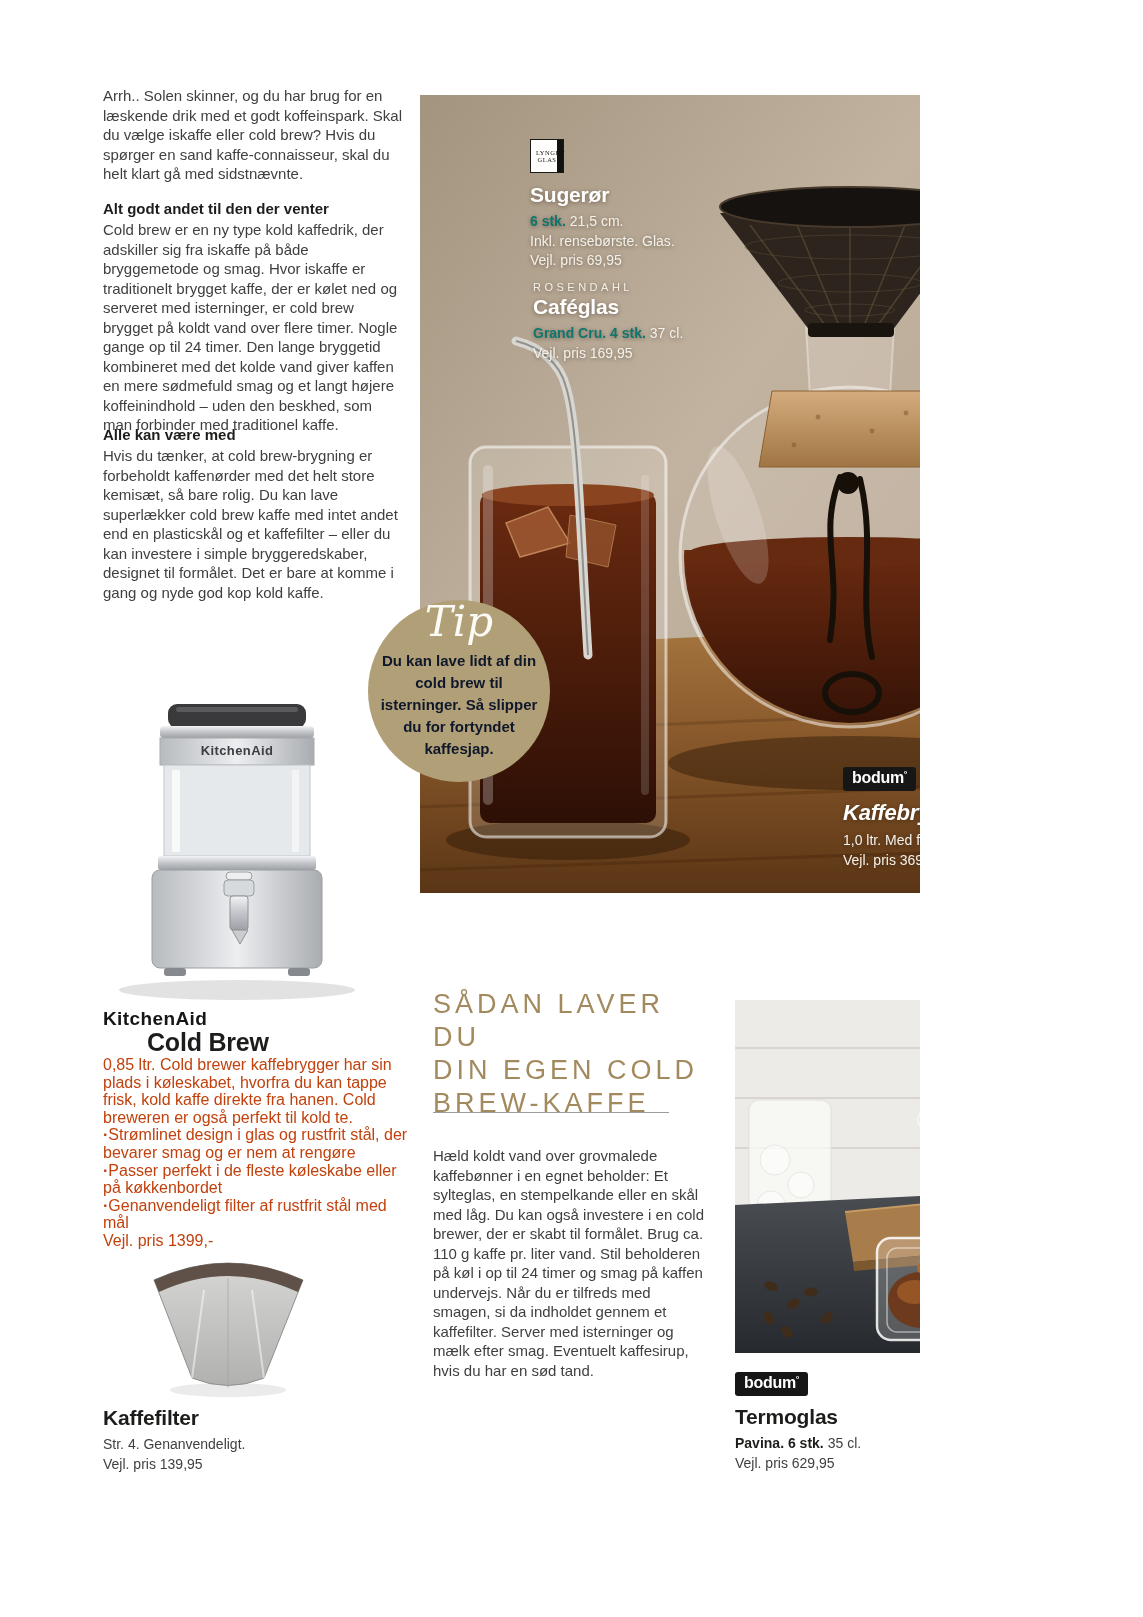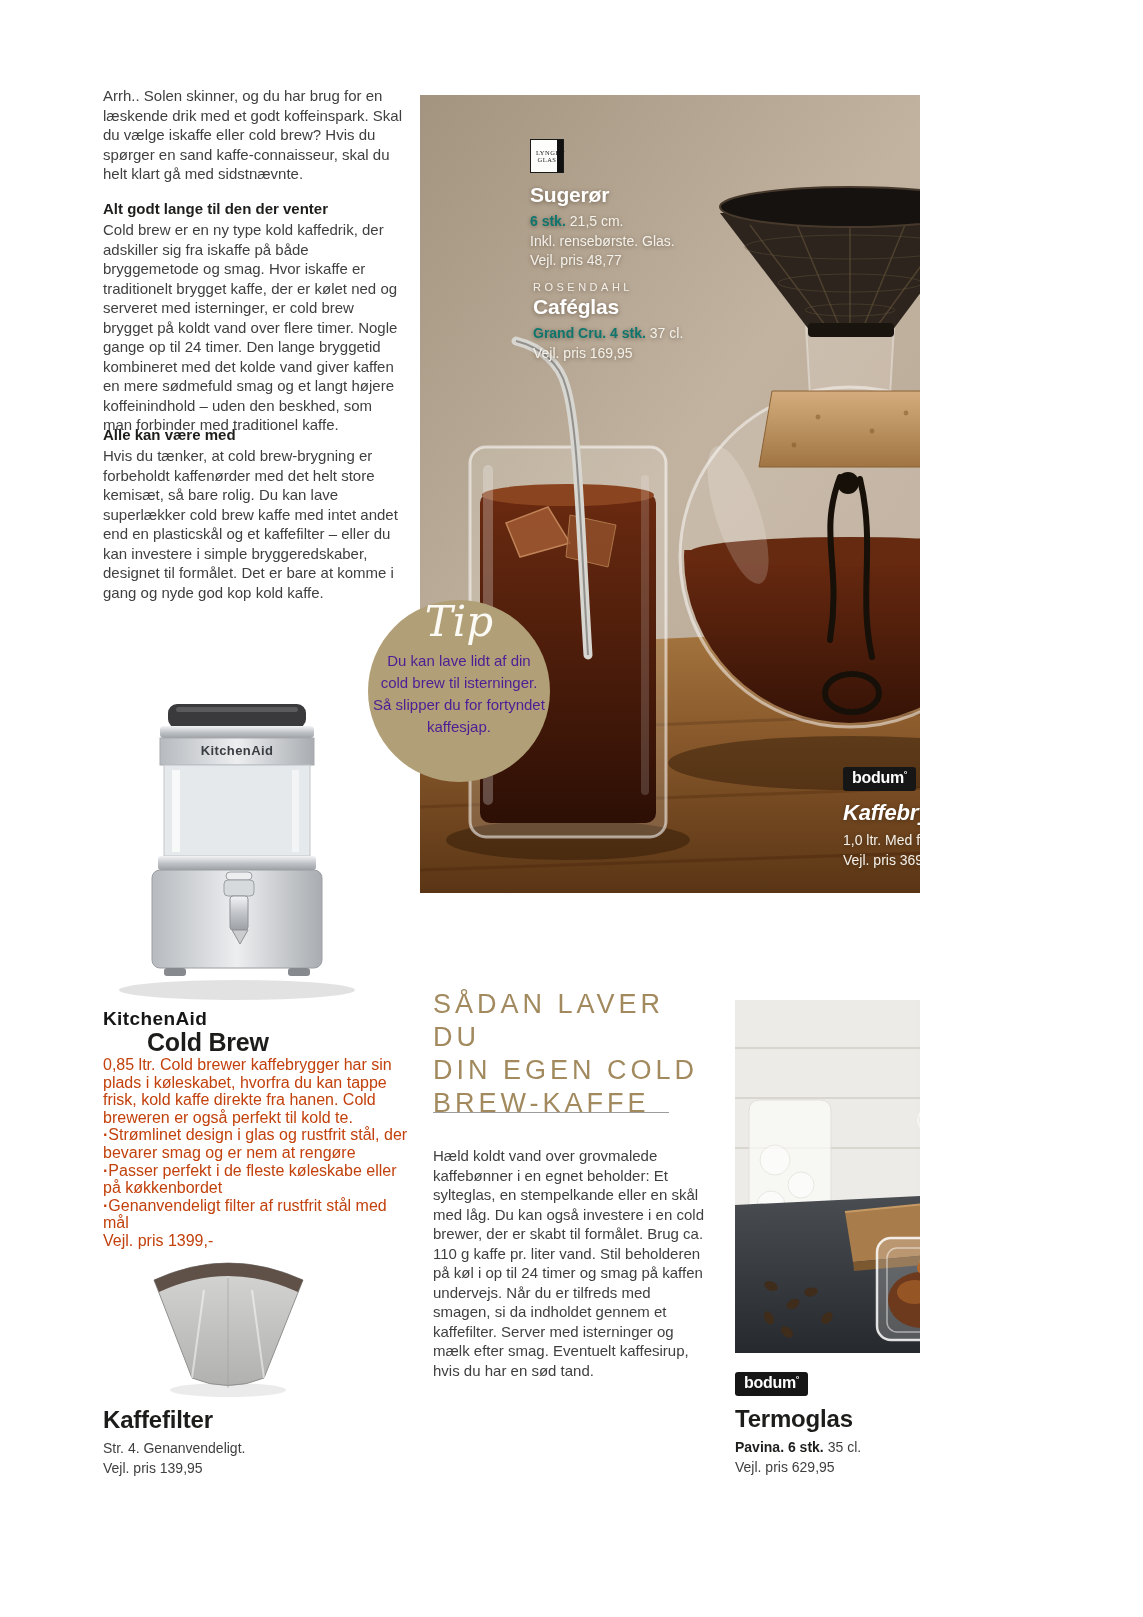--- a/index.html
+++ b/index.html
@@ -27,23 +27,23 @@
   
   .bodum-logo{display:inline-block;background:#161616;border-radius:3px;padding:2px 9px 4px 9px;margin-bottom:9px;}
   .bodum-logo .brand{color:#fff;font-weight:bold;font-size:16px;letter-spacing:-0.3px;text-shadow:none;}
   .bodum-logo .brand::after{content:"\00B0";font-size:9px;vertical-align:top;line-height:10px;}
   
   .tip-circle{left:368px;top:600px;width:182px;height:182px;border-radius:50%;
     background:var(--tip-bg,#b1a077);z-index:6;display:flex;flex-direction:column;
     align-items:center;justify-content:flex-start;text-align:center;padding:0 6px;box-sizing:border-box;}
   .tip-title{font-family:"DejaVu Serif",serif;font-style:italic;font-weight:400;
     font-size:42px;line-height:44px;color:#fcfaf4;margin-bottom:6px;}
-  .tip-text{font-size:15px;line-height:22px;color:#4c1d95;width:172px;}
-  
-  .prod-heading{font-size:24px;font-weight:bold;color:#1c1c1a;letter-spacing:-0.2px;margin:0 0 5px 0;}
+  .tip-text{font-size:15px;line-height:22px;color:#0f172a;width:172px;font-weight:bold;}
+  
+  .prod-heading{font-size:21px;font-weight:bold;color:#1c1c1a;letter-spacing:-0.2px;margin:0 0 5px 0;}
   .prod-heading.big{font-size:25px;margin-left:44px;}
   .ka-logo-text{font-weight:bold;font-size:19px;letter-spacing:.4px;color:#161616;}
   .prod-body{font-size:16px;line-height:17.6px;color:#c2410c;}
   .prod-body p{margin:0;}
   .bullet::before{content:"\00B7 ";font-weight:bold;}
   .spec-dark{font-size:14px;line-height:19.5px;color:#3f3f3f;}
   .spec-dark .b{font-weight:bold;color:#1d1d1b;margin-right:4px;}
   
   .howto-heading{font-size:27px;line-height:33px;letter-spacing:4px;font-weight:400;
     color:var(--accent-gold,#a28a5e);}
@@ -53,21 +53,21 @@
     font-size:13px;font-weight:bold;letter-spacing:.4px;color:#3a3d41;}
   .page-number{font-size:15px;font-weight:bold;color:#2b2b2b;}
 </style>
 </head>
 <body>
 
 <div class="page">
 
   <p class="abs body-text" style="left:103px;top:86px;width:302px;">Arrh.. Solen skinner, og du har brug for en læskende drik med et godt koffeinspark. Skal du vælge iskaffe eller cold brew? Hvis du spørger en sand kaffe-connaisseur, skal du helt klart gå med sidstnævnte.</p>
 
-  <h3 class="abs sub-heading" style="left:103px;top:199px;">Alt godt lange til den der venter</h3>
+  <h3 class="abs sub-heading" style="left:103px;top:199px;">Alt godt andet til den der venter</h3>
   <p class="abs body-text" style="left:103px;top:220px;width:302px;">Cold brew er en ny type kold kaffedrik, der adskiller sig fra iskaffe på både bryggemetode og smag. Hvor iskaffe er traditionelt brygget kaffe, der er kølet ned og serveret med isterninger, er cold brew brygget på koldt vand over flere timer. Nogle gange op til 24 timer. Den lange bryggetid kombineret med det kolde vand giver kaffen en mere sødmefuld smag og et langt højere koffeinindhold – uden den beskhed, som man forbinder med traditionel kaffe.</p>
 
   <h3 class="abs sub-heading" style="left:103px;top:425px;">Alle kan være med</h3>
   <p class="abs body-text" style="left:103px;top:446px;width:302px;">Hvis du tænker, at cold brew-brygning er forbeholdt kaffenørder med det helt store kemisæt, så bare rolig. Du kan lave superlækker cold brew kaffe med intet andet end en plasticskål og et kaffefilter – eller du kan investere i simple bryggeredskaber, designet til formålet. Det er bare at komme i gang og nyde god kop kold kaffe.</p>
 
   <div class="abs main-photo">
     <svg width="585" height="798" viewBox="0 0 585 798" style="display:block;">
       <defs>
         <linearGradient id="wall" x1="0" y1="0" x2="1" y2="1">
           <stop offset="0" stop-color="#a3947f"></stop>
@@ -140,21 +140,21 @@
     </svg>
 
     <div class="photo-label" style="left:110px;top:44px;">
       <div class="lyngby-logo">
         <span class="lyngby-text">LYNGBY GLAS</span>
         <span class="lyngby-strip"></span>
       </div>
       <div class="p-name">Sugerør</div>
       <div class="spec"><span class="b">6 stk.</span><span>21,5 cm.</span></div>
       <div class="spec">Inkl. rensebørste. Glas.</div>
-      <div class="spec">Vejl. pris 48,77</div>
+      <div class="spec">Vejl. pris 69,95</div>
     </div>
 
     <div class="photo-label" style="left:113px;top:186px;">
       <div class="brand-caps">ROSENDAHL</div>
       <div class="p-name">Caféglas</div>
       <div class="spec"><span class="b">Grand Cru. 4 stk.</span><span>37 cl.</span></div>
       <div class="spec">Vejl. pris 169,95</div>
     </div>
 
     <div class="photo-label" style="left:423px;top:672px;">

